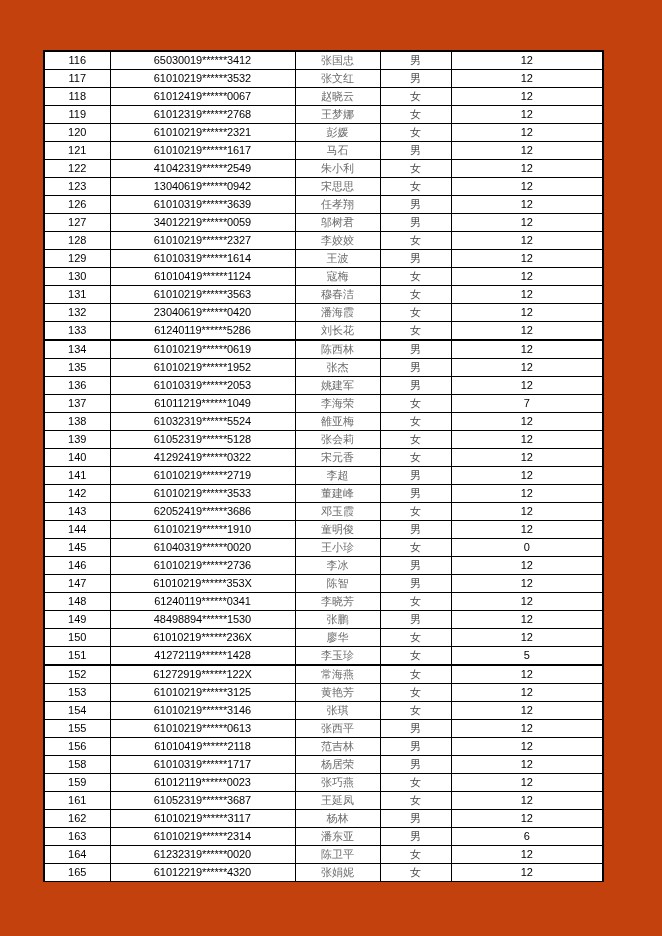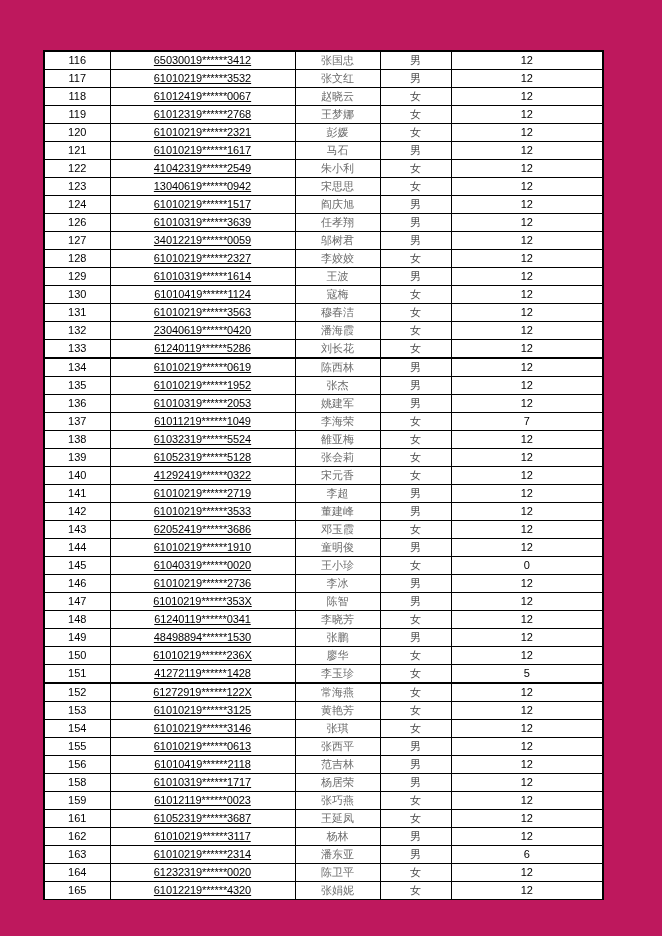--- a/index.html
+++ b/index.html
@@ -13,21 +13,21 @@
     font-family: "Liberation Sans", "DejaVu Sans", sans-serif;
     color: #000000;
     overflow: hidden;
   }
   .sheet {
     position: absolute;
     left: 0;
     top: 0;
     width: 662px;
     height: 936px;
-    background: #be185d;
+    background: #c2410c;
   }
   table.roster {
     position: absolute;
     left: 43px;
     top: 50px;
     width: 559px;
     border-collapse: collapse;
     table-layout: fixed;
   }
   table.roster col.c-index { width: 66px; }
@@ -42,21 +42,21 @@
     line-height: 15px;
     padding: 0 2px;
     font-size: 11px;
     text-align: center;
     vertical-align: middle;
     white-space: nowrap;
     overflow: hidden;
     background: #ffffff;
   }
   td.cell-index { font-size: 11.5px; }
-  td.cell-id    { font-size: 11.5px; letter-spacing: -0.1px; text-decoration: underline; }
+  td.cell-id    { font-size: 11.5px; letter-spacing: -0.1px; }
   td.cell-name  { font-size: 11px; color: #6b6b6b; }
   td.cell-sex   { font-size: 11px; color: #4a4a4a; }
   td.cell-value { font-size: 11.5px; }
 
   tr.section-start > td { border-top: 2px solid #000000; }
   tr.first-row > td { border-top: 2px solid #000000; }
   tr > td:first-child { border-left: 2px solid #000000; }
   tr > td:last-child  { border-right: 2px solid #000000; }
 </style>
 </head>
@@ -122,27 +122,20 @@
           <td class="cell-value">12</td>
         </tr>
         <tr>
           <td class="cell-index">123</td>
           <td class="cell-id">13040619******0942</td>
           <td class="cell-name">宋思思</td>
           <td class="cell-sex">女</td>
           <td class="cell-value">12</td>
         </tr>
         <tr>
-          <td class="cell-index">124</td>
-          <td class="cell-id">61010219******1517</td>
-          <td class="cell-name">阎庆旭</td>
-          <td class="cell-sex">男</td>
-          <td class="cell-value">12</td>
-        </tr>
-        <tr>
           <td class="cell-index">126</td>
           <td class="cell-id">61010319******3639</td>
           <td class="cell-name">任孝翔</td>
           <td class="cell-sex">男</td>
           <td class="cell-value">12</td>
         </tr>
         <tr>
           <td class="cell-index">127</td>
           <td class="cell-id">34012219******0059</td>
           <td class="cell-name">邬树君</td>

